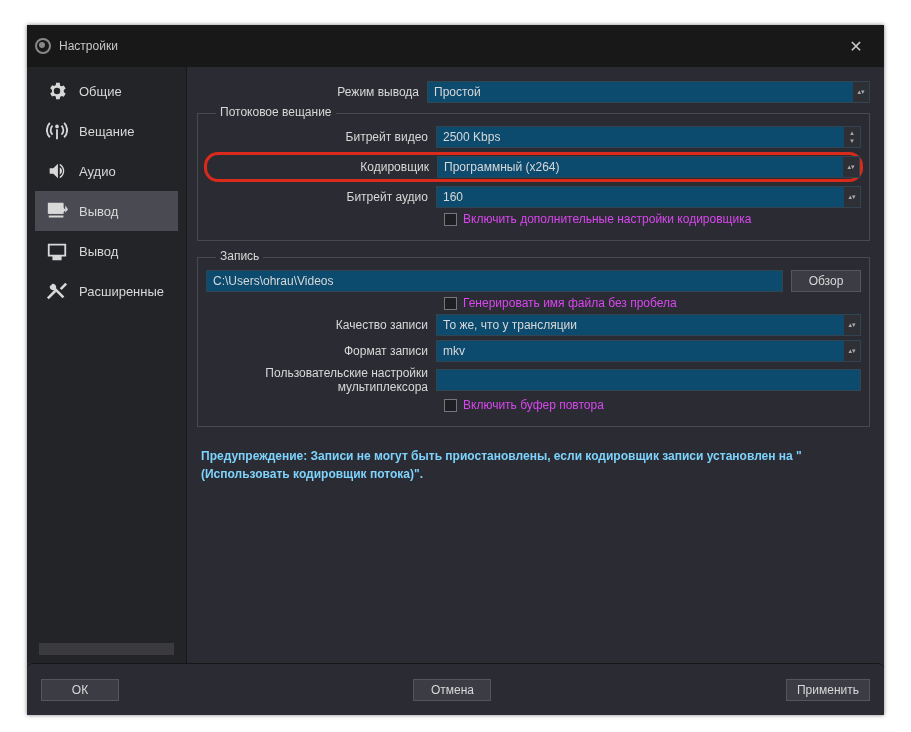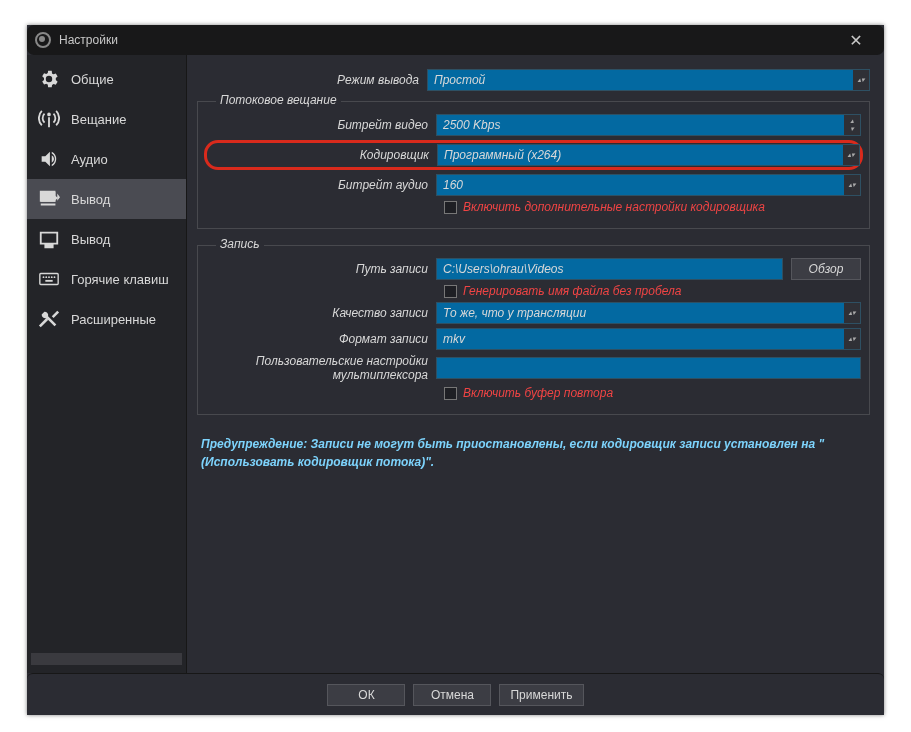--- a/index.html
+++ b/index.html
@@ -3,91 +3,91 @@
 <meta charset="utf-8">
 <style>
   * { box-sizing: border-box; margin: 0; padding: 0; font-family: "Segoe UI", Tahoma, sans-serif; }
   body { background: #fff; width: 911px; height: 732px; position: relative; }
   .window {
     position: absolute; left: 27px; top: 25px; width: 857px; height: 690px;
     background: #2b2c33; display: flex; flex-direction: column;
     box-shadow: 0 0 4px rgba(0,0,0,0.5);
   }
   .titlebar {
-    height: 30px; background: #181819; display: flex; align-items: center;
-    padding: 0 8px; color: #c8c8c8; font-size: 12px; border-radius: 7px;
+    height: 42px; background: #181819; display: flex; align-items: center;
+    padding: 0 8px; color: #c8c8c8; font-size: 12px;
   }
   .titlebar .app-icon {
     width: 16px; height: 16px; margin-right: 8px;
     border: 2px solid #888; border-radius: 50%; position: relative;
   }
   .titlebar .app-icon::after {
     content: ""; position: absolute; left: 2px; top: 2px; width: 6px; height: 6px;
     background: #888; border-radius: 50%;
   }
   .titlebar .title { flex: 1; }
   .titlebar .close {
     width: 40px; height: 30px; display: flex; align-items: center; justify-content: center;
     cursor: pointer; color: #c8c8c8; font-size: 16px;
   }
   .main { flex: 1; display: flex; overflow: hidden; }
   .sidebar {
-    width: 160px; background: #232428; padding: 4px 0; border-right: 1px solid #171717;
+    width: 160px; background: #232428; padding: 4px 8px; border-right: 1px solid #171717;
     display: flex; flex-direction: column;
   }
   .sidebar .scrollbar {
     height: 12px; background: #3a3a3f; margin: auto 4px 4px 4px;
   }
   .nav-item {
     display: flex; align-items: center; padding: 8px 10px; color: #d8d8d8;
     font-size: 13px; cursor: pointer; gap: 10px;
   }
   .nav-item.selected { background: #4a4b52; }
   .nav-icon { width: 24px; height: 24px; display: flex; align-items: center; justify-content: center; color: #d8d8d8; }
   .nav-icon svg { width: 22px; height: 22px; fill: #d8d8d8; }
   .content {
     flex: 1; padding: 10px 14px 10px 10px; color: #d8d8d8; font-size: 12px;
-    display: flex; flex-direction: column; overflow: hidden; font-style: italic;
+    display: flex; flex-direction: column; overflow: hidden;
   }
   .row { display: flex; align-items: center; margin: 4px 0; }
   .row .label { width: 230px; text-align: right; padding-right: 8px; color: #d8d8d8; }
   .select, .spinner, .textinput {
-    flex: 1; height: 22px; background: #0369a1; border: 1px solid #444a; color: #d8d8d8;
+    flex: 1; height: 22px; background: #0c4a6e; border: 1px solid #444a; color: #d8d8d8;
     padding: 0 6px; font-size: 12px; display: flex; align-items: center; position: relative;
   }
   .select .chev, .spinner .spin {
     position: absolute; right: 0; top: 0; bottom: 0; width: 16px; background: #2f3036;
     display: flex; flex-direction: column; align-items: center; justify-content: center;
     font-size: 7px; color: #aaa;
   }
   .spinner .spin span { line-height: 8px; }
   .group {
     border: 1px solid #48494e; margin: 6px 0 10px 0; padding: 8px 8px 10px 8px;
     position: relative;
   }
   .group-title {
     position: absolute; top: -9px; left: 18px; background: #2b2c33; padding: 0 4px;
     color: #d8d8d8; font-size: 12px;
   }
-  .checkbox-row { display: flex; align-items: center; margin: 4px 0 4px 238px; gap: 6px; color: #ef4444; }
+  .checkbox-row { display: flex; align-items: center; margin: 4px 0 4px 238px; gap: 6px; color: #d946ef; }
   .checkbox { width: 13px; height: 13px; border: 1px solid #777; background: #1e1f24; display:inline-block; }
   .btn {
     height: 22px; min-width: 70px; background: #3c3d44; border: 1px solid #55565c;
     color: #d8d8d8; font-size: 12px; padding: 0 10px; display: inline-flex;
     align-items: center; justify-content: center; cursor: pointer;
   }
   .highlight-row {
     border: 3px solid #d92a1c; border-radius: 14px; padding-top: 1px; padding-bottom: 1px; margin: 2px -2px;
   }
   .warning {
     color: #7dd3fc; font-size: 12px; padding: 10px 4px; line-height: 1.5; font-weight: bold;
   }
   .footer {
-    height: 42px; border-top: 1px solid #171717; display: flex; align-items: center;
-    justify-content: center; gap: 8px; padding: 0 14px; background: #2b2c33; border-radius: 6px;
+    height: 52px; border-top: 1px solid #171717; display: flex; align-items: center;
+    justify-content: space-between; gap: 8px; padding: 0 14px; background: #2b2c33; border-radius: 6px;
   }
   .footer .btn { min-width: 78px; }
 </style>
 </head>
 <body>
 
 <div class="window">
   <div class="titlebar">
     <span class="app-icon"></span>
     <span class="title">Настройки</span>
@@ -130,34 +130,20 @@
         </span>
         <span>Вывод</span>
       </div>
       <div class="nav-item">
         <span class="nav-icon">
           <svg viewBox="0 0 24 24">
               <path d="M3 5h18v12H3zm5 14h8v2H8z" fill="none" stroke="#d8d8d8" stroke-width="2"></path>
             </svg>
         </span>
         <span>Вывод</span>
-      </div>
-      <div class="nav-item">
-        <span class="nav-icon">
-          <svg viewBox="0 0 24 24">
-              <rect x="2" y="6" width="20" height="12" rx="1" fill="none" stroke="#d8d8d8" stroke-width="1.5"></rect>
-              <circle cx="6" cy="10" r="1"></circle>
-              <circle cx="9" cy="10" r="1"></circle>
-              <circle cx="12" cy="10" r="1"></circle>
-              <circle cx="15" cy="10" r="1"></circle>
-              <circle cx="18" cy="10" r="1"></circle>
-              <rect x="8" y="13" width="8" height="2"></rect>
-            </svg>
-        </span>
-        <span>Горячие клавиш</span>
       </div>
       <div class="nav-item">
         <span class="nav-icon">
           <svg viewBox="0 0 24 24">
               <path d="M21 3l-6 6 2 2 6-6zM3 21l8-8-2-2-8 8zm1-14a4 4 0 005 4l9 9 2-2-9-9a4 4 0 00-4-5L9 6 7 4z"></path>
             </svg>
         </span>
         <span>Расширенные</span>
       </div>
       <div class="scrollbar"></div>
@@ -205,21 +191,20 @@
         <div class="checkbox-row">
           <span class="checkbox"></span>
           <span>Включить дополнительные настройки кодировщика</span>
         </div>
       </div>
 
       <div class="group">
         <span class="group-title">Запись</span>
 
         <div class="row">
-          <span class="label">Путь записи</span>
           <div class="textinput" style="margin-right:8px">
             <span>C:\Users\ohrau\Videos</span>
           </div>
           <div class="btn">Обзор</div>
         </div>
 
         <div class="checkbox-row">
           <span class="checkbox"></span>
           <span>Генерировать имя файла без пробела</span>
         </div>

